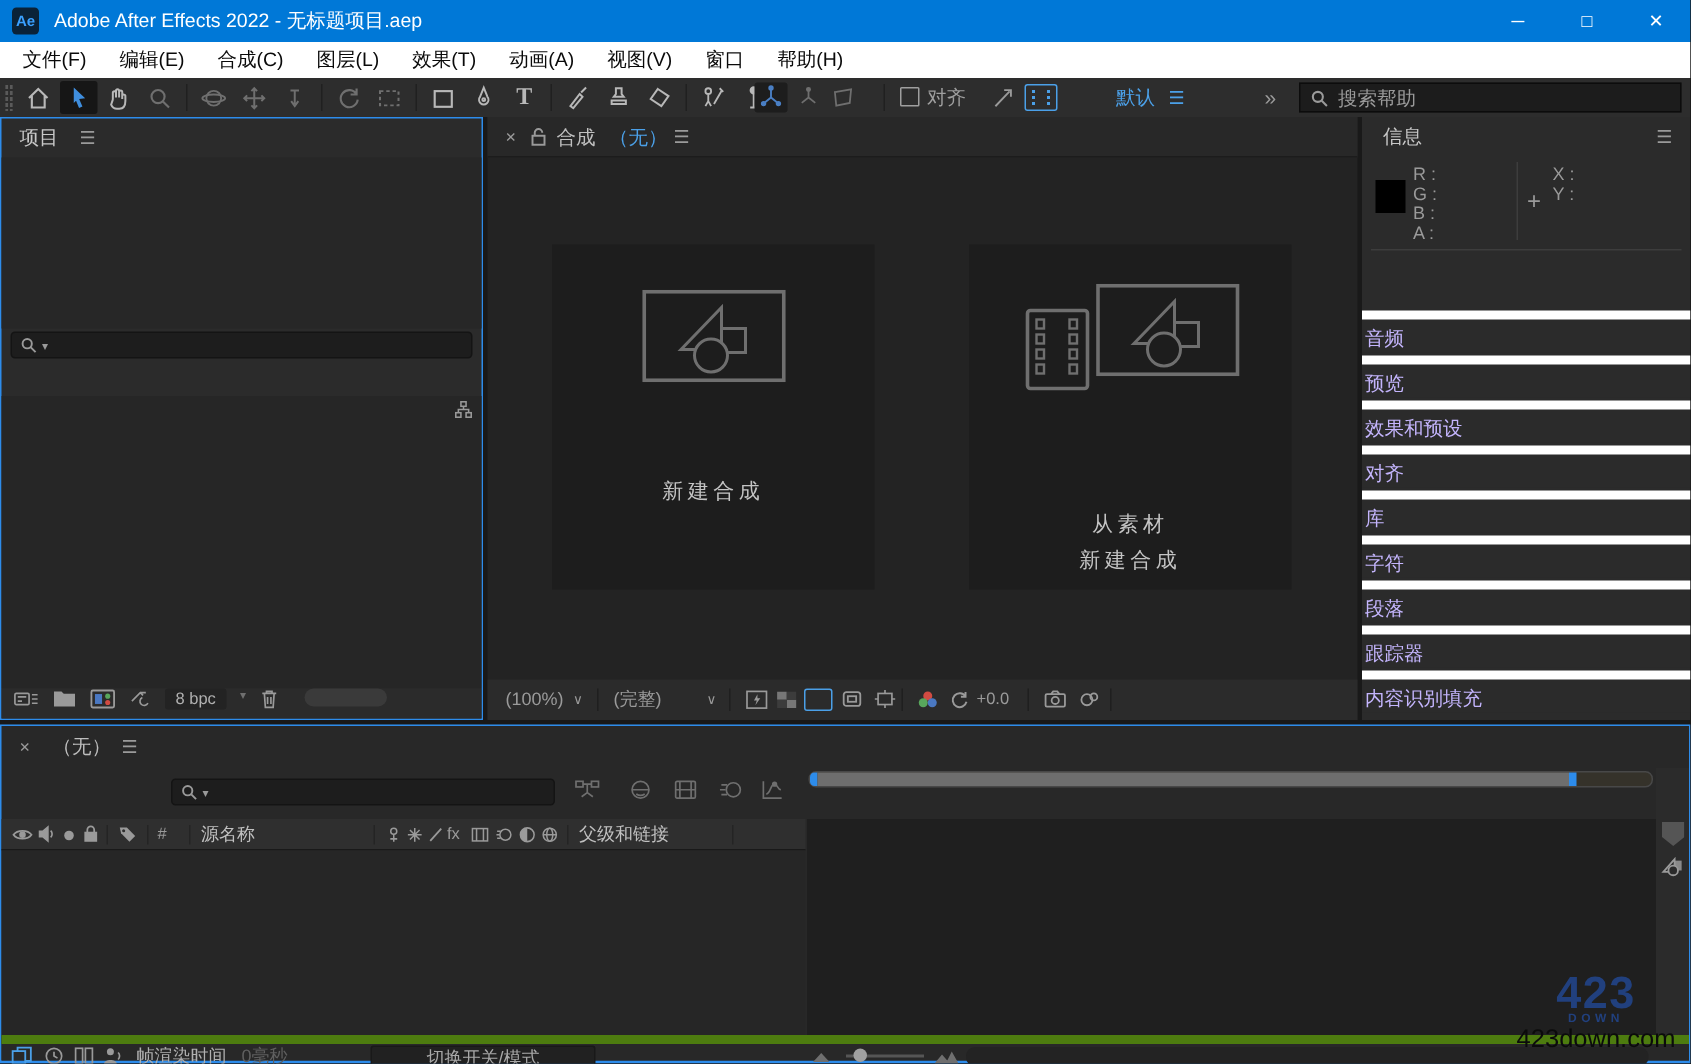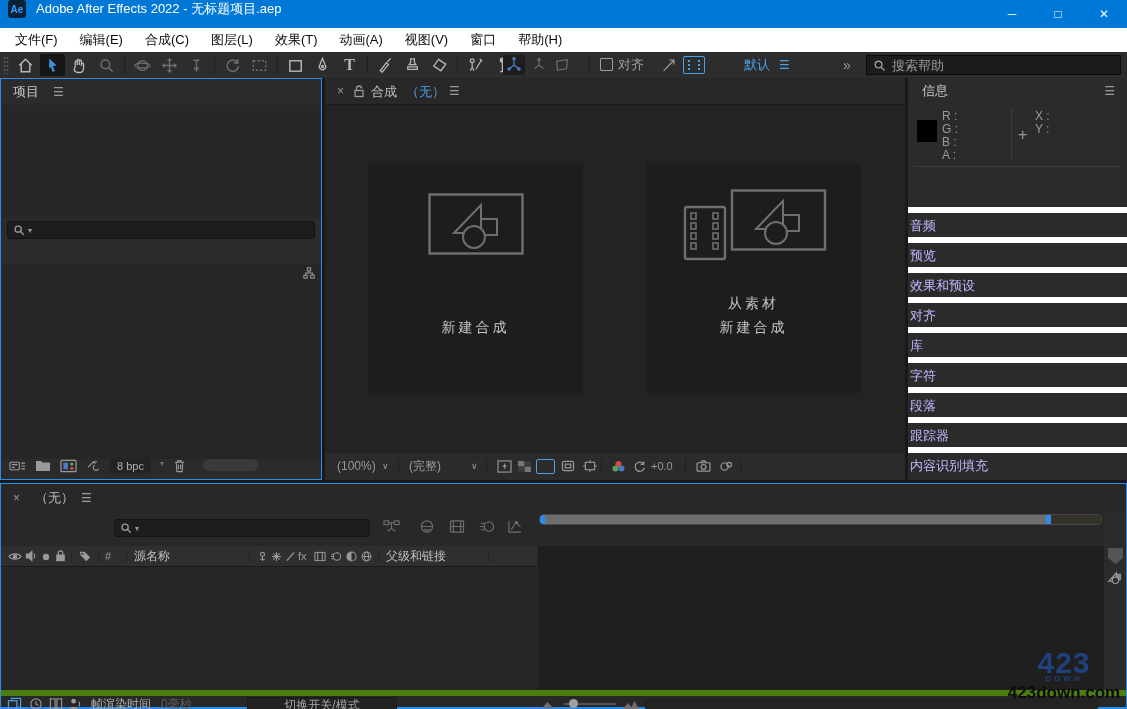--- a/index.html
+++ b/index.html
@@ -3,21 +3,21 @@
 <meta charset="utf-8">
 <style>
 *{box-sizing:border-box;margin:0;padding:0}
 html,body{width:1127px;height:709px;overflow:hidden}
 body{font-family:"Liberation Sans","DejaVu Sans",sans-serif;background:#191919;position:relative;-webkit-font-smoothing:antialiased}
 .abs{position:absolute}
 .lbl{position:absolute;white-space:nowrap}
 svg{display:block}
 .dim{color:#6f6f6f}.mid{color:#9a9a9a}.lit{color:#b8b8b8}.blu{color:#4ba0e8}
 
-#titlebar{position:absolute;left:0;top:0;width:1127px;height:28px;background:#0078d7;display:flex;}
+#titlebar{position:absolute;left:0;top:0;width:1127px;height:28px;background:#0078d7;display:flex;align-items:center}
 #aelogo{width:18px;height:18px;margin-left:8px;background:#0a2238;border-radius:3px;color:#3aa0ff;font-size:10px;font-weight:bold;display:flex;align-items:center;justify-content:center}
 #wintitle{color:#fff;font-size:13px;margin-left:10px}
 .winbtn{width:46px;height:28px;display:flex;align-items:center;justify-content:center;color:#fff;font-size:12px}
 
 #menubar{position:absolute;left:0;top:28px;width:1127px;height:24px;background:#fff;display:flex;padding-left:4px}
 .mi{font-size:13px;color:#0a0a0a;line-height:24px;padding:0 11px}
 
 #toolbar{position:absolute;left:0;top:52px;width:1127px;height:26px;background:#2d2d2d}
 #dragdots{position:absolute;left:3px;top:4px;width:6px;height:18px;background-image:radial-gradient(#5a5a5a 1px,transparent 1.1px);background-size:3px 4px}
 #tools{position:absolute;left:13px;top:2px;display:flex;align-items:center;gap:2px}
@@ -64,21 +64,21 @@
 #tl-nav{position:absolute;left:538px;top:30px;width:563px;height:11px;background:#35322a;border:1px solid #484848;border-radius:5px}
 #tl-scrollcol{position:absolute;left:1103px;top:28px;width:22px;height:178px;background:#2b2b2b}
 #tl-pent{position:absolute;left:4px;top:36px;width:15px;height:16px;background:#555;clip-path:polygon(0 0,100% 0,100% 62%,50% 100%,0 62%)}
 #tl-status{position:absolute;left:0;top:206px;width:1125px;height:17px;background:#282828;border-top:6px solid #4d7c0f}
 #toggle-btn{position:absolute;left:246px;top:1px;width:150px;height:15px;background:#212121;border:1px solid #191919;border-radius:2px;font-size:12px;color:#a8a8a8;text-align:center;line-height:14px}
 #tl-hscroll{position:absolute;left:643px;top:2px;width:455px;height:13px;background:#232323;border-radius:6px}
 
 #watermark{position:absolute;right:4px;top:648px;width:118px;text-align:center;z-index:60;line-height:1}
 #wm-big{font-size:30px;font-weight:900;color:#21407e;letter-spacing:1px}
 #wm-down{font-size:8px;font-weight:bold;color:#21407e;letter-spacing:3px;margin-top:-3px}
-#wm-site{font-size:17px;font-weight:bold;color:#0b0b0b;margin-top:1px}
+#wm-site{font-size:17px;font-weight:normal;color:#0b0b0b;margin-top:1px}
 </style>
 </head>
 <body>
 
 <div id="titlebar">
   <div id="aelogo">Ae</div>
   <div id="wintitle">Adobe After Effects 2022 - 无标题项目.aep</div>
   <div style="margin-left:auto;display:flex">
     <div class="winbtn">─</div>
     <div class="winbtn">□</div>
@@ -341,21 +341,21 @@
         <rect x="12" y="24" width="5" height="6"></rect>
           <rect x="12" y="34" width="5" height="6"></rect>
           <rect x="12" y="44" width="5" height="6"></rect>
           <rect x="12" y="54" width="5" height="6"></rect>
         <rect x="34" y="24" width="5" height="6"></rect>
           <rect x="34" y="34" width="5" height="6"></rect>
           <rect x="34" y="44" width="5" height="6"></rect>
           <rect x="34" y="54" width="5" height="6"></rect>
       </g>
     </svg>
-    <div class="tilelbl" style="margin-top:28px">从素材</div>
+    <div class="tilelbl" style="margin-top:74px">从素材</div>
     <div class="tilelbl">新建合成</div>
   </div>
 
   <div id="comp-foot">
     <span class="cftxt" style="left:12px">(100%)</span>
     <span class="cftxt" style="left:57px;font-size:9px">∨</span>
     <span class="cfsep" style="left:73px"></span>
     <span class="cftxt" style="left:84px">(完整)</span>
     <span class="cftxt" style="left:146px;font-size:9px">∨</span>
     <span class="cfsep" style="left:161px"></span>

